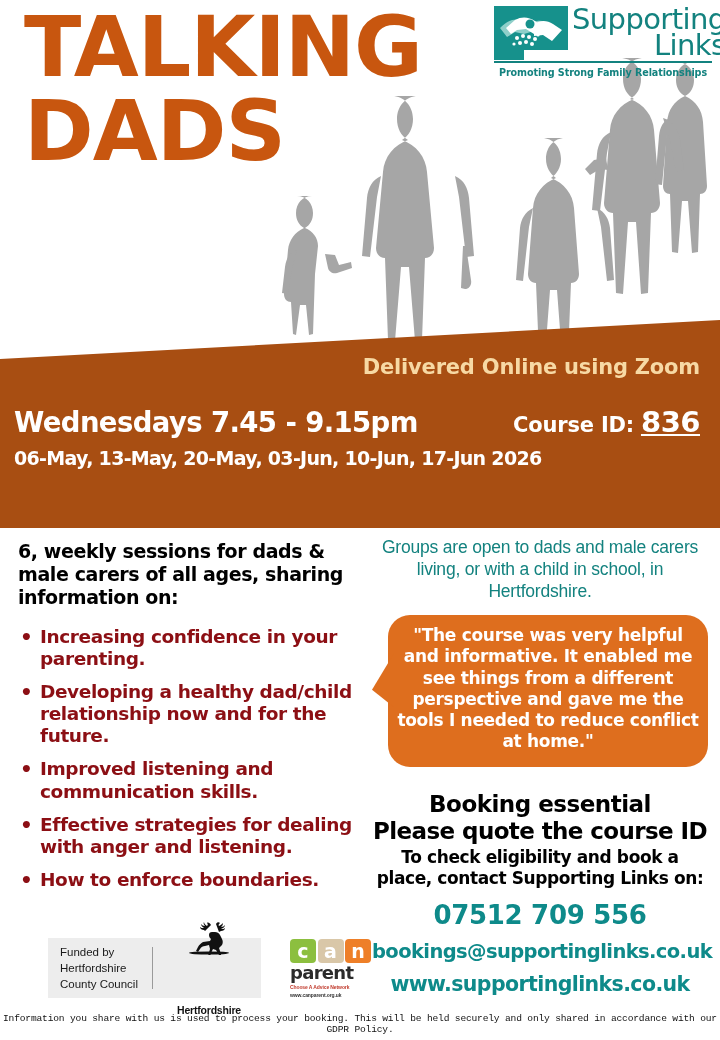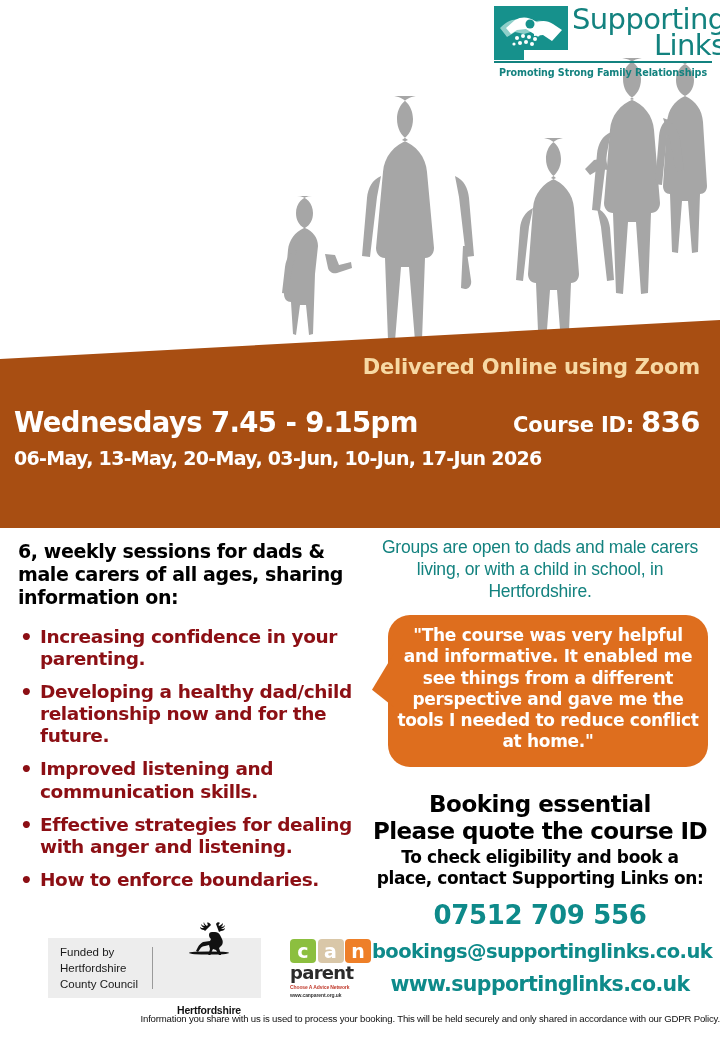--- a/index.html
+++ b/index.html
@@ -68,21 +68,21 @@
     font-family:"DejaVu Sans", sans-serif; font-weight:bold;
     font-size:27.5px; color:#fff; letter-spacing:-0.6px;
   }
   #course-id-wrap { display:flex; align-items:baseline; padding-right:6px; }
   #course-id-label {
     font-family:"DejaVu Sans", sans-serif; font-weight:bold;
     font-size:21px; color:#fff; letter-spacing:-0.2px;
   }
   #course-id-value {
     font-family:"DejaVu Sans", sans-serif; font-weight:bold;
-    font-size:29px; color:#fff; margin-left:7px; letter-spacing:-0.5px;
+    font-size:29px; color:#fff; margin-left:7px; letter-spacing:-0.5px;text-decoration:underline;
   }
   #sched-dates {
     position:absolute; left:14px; top:147px;
     font-family:"DejaVu Sans", sans-serif; font-weight:bold;
     font-size:19px; color:#fff; letter-spacing:-0.7px;
     white-space:nowrap;
   }
 
   
   #body-area { position:absolute; left:0; top:534px; width:648px; height:506px; z-index:2; }
@@ -195,22 +195,22 @@
     font-family:"Liberation Sans", sans-serif; font-weight:bold;
     font-size:5px; color:#C0392B; margin-top:2px; letter-spacing:-0.1px;
   }
   #cp-tag2 {
     font-family:"Liberation Sans", sans-serif; font-weight:bold;
     font-size:5px; color:#333; margin-top:1.5px; letter-spacing:-0.1px;
   }
 
   
   #gdpr {
-    position:absolute; left:0; top:1013px; width:720px; text-align:right;
-    font-family:Liberation Sans, sans-serif; font-size:9.6px; color:#111;
+    position:absolute; left:0; top:1013px; width:720px; text-align:center;
+    font-family:Liberation Mono, monospace; font-size:9.6px; color:#111;
     letter-spacing:-0.18px;
   }
 </style>
 </head>
 <body>
 
 <div id="poster">
 
   <div id="header-art">
     <svg width="720" height="360" viewBox="0 0 720 360" xmlns="http://www.w3.org/2000/svg">
@@ -235,20 +235,24 @@
         <path d="M693 62c-10 0-17 8-17 18 0 7 3 13 9 16-11 5-17 14-18 26l-4 64c0 5 3 8 7 8l2 58 6 1 4-52 6 0 4 52 6-1 2-58c4 0 7-3 7-8l-4-64c-1-12-7-21-18-26 6-3 9-9 9-16 0-10-7-18-17-18z"></path>
         <path d="M670 118c-7 3-10 9-11 18l-4 48 7 1 5-50z"></path>
 
         <path d="M663 118c10 3 15 11 17 22l4 30-8 2-6-32z"></path>
 
         <path d="M606 158l-12 2-9 9 5 6 10-6 8 1z"></path>
       </g>
     </svg>
   </div>
 
+  <div id="title-block">
+    <div id="title-line1">TALKING</div>
+    <div id="title-line2">DADS</div>
+  </div>
 
   <div id="logo">
     <div class="logo-row">
       <div class="hand-badge">
         <svg width="74" height="54" viewBox="0 0 74 54" xmlns="http://www.w3.org/2000/svg">
           <rect x="0" y="0" width="74" height="54" fill="#16918C"></rect>
           <path d="M6 22c6-6 13-10 20-8l9 3 8-2c5-1 9 1 12 4l-9 9-6-3-10 3-9-2-8 5z" fill="#8FCFC9"></path>
           <path d="M21 14c7-4 14-3 20 1l7 5-8 8-8-5-9 1-6 4-5-6z" fill="#ffffff"></path>
           <path d="M40 18c6-4 13-4 19 0l9 6-10 11-9-6-9 1z" fill="#ffffff"></path>
           <circle cx="36" cy="18" r="4.5" fill="#16918C"></circle>

